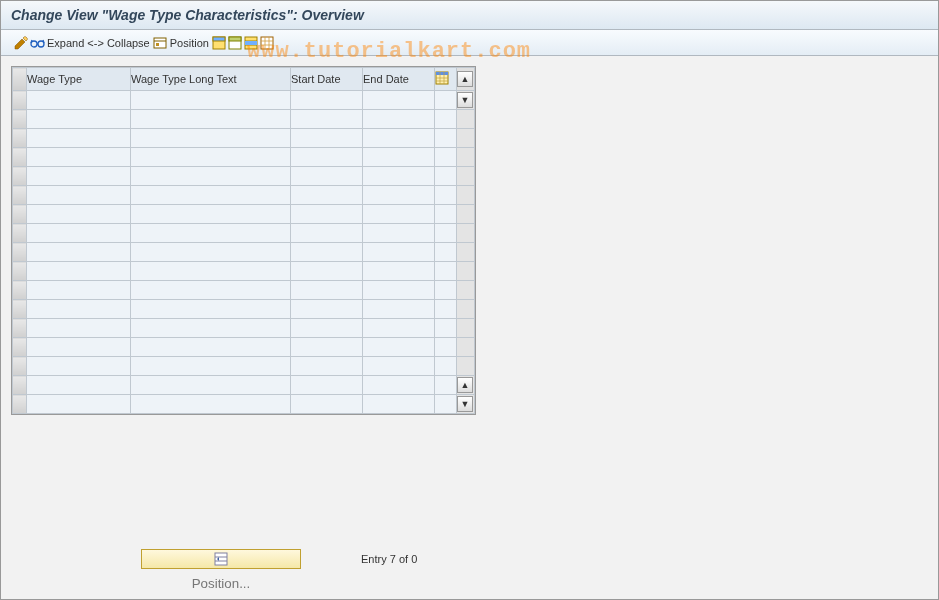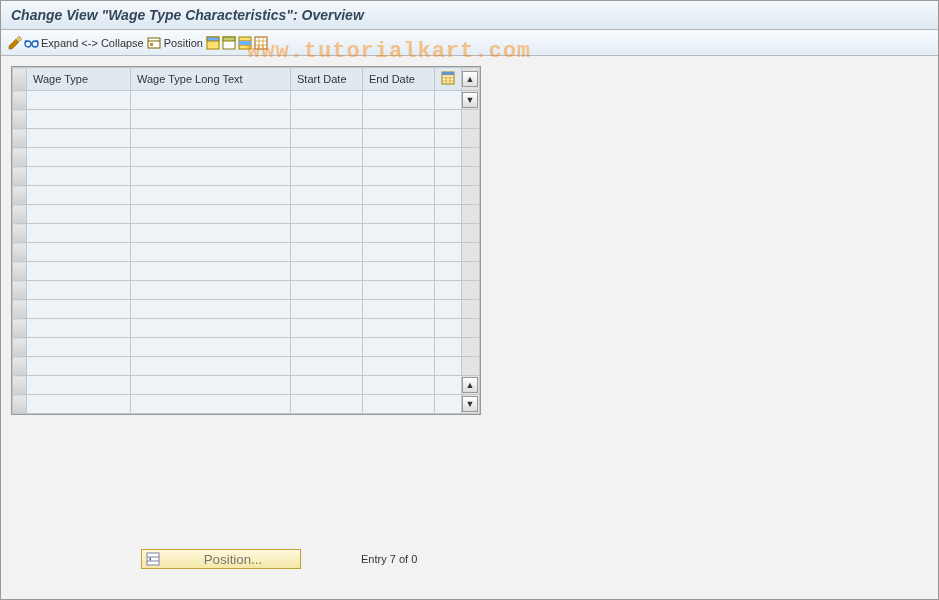--- a/index.html
+++ b/index.html
@@ -19,21 +19,21 @@
       border-bottom: 1px solid #b0b8c0;
     }
     .title-bar h1 {
       font-size: 14px;
       font-style: italic;
       font-weight: bold;
       color: #33475b;
     }
     .toolbar {
       background: linear-gradient(#f8fbfe, #e4edf5);
-      padding: 3px 6px;
+      padding: 3px 12px;
       border-bottom: 1px solid #b0b8c0;
       display: flex;
       align-items: center;
       gap: 0;
       height: 26px;
     }
     .toolbar-icon {
       width: 16px; height: 16px;
       display: inline-flex; align-items: center; justify-content: center;
       cursor: pointer;
@@ -56,21 +56,21 @@
       border-collapse: collapse;
     }
     .grid-table th, .grid-table td {
       border: 1px solid #c0c8d0;
       font-weight: normal;
       text-align: left;
       background: #e8eef5;
     }
     .grid-table th {
       background: #e0e8f0;
-      padding: 3px 6px;
+      padding: 3px 0;
       font-size: 11px;
       color: #333;
       height: 20px;
     }
     .grid-table td {
       height: 19px;
       background: #eef3f8;
     }
     .row-selector {
       width: 14px;
@@ -109,20 +109,21 @@
     }
     .position-btn {
       background: linear-gradient(#fff8dd,#f5e8a8);
       border: 1px solid #c0a030;
       padding: 2px 4px 2px 4px;
       display:inline-flex;align-items:center;gap:10px;
       color:#555;
       cursor:pointer;
       width: 160px;
       height: 20px;
+      flex-direction: column;
     }
     .position-btn .pos-icon {
       width:14px;height:14px;
       display:inline-flex;align-items:center;justify-content:center;
     }
     .position-btn .pos-label {
       flex:1;text-align:center;color:#777;
     }
     .entry-text {
       color:#333;

